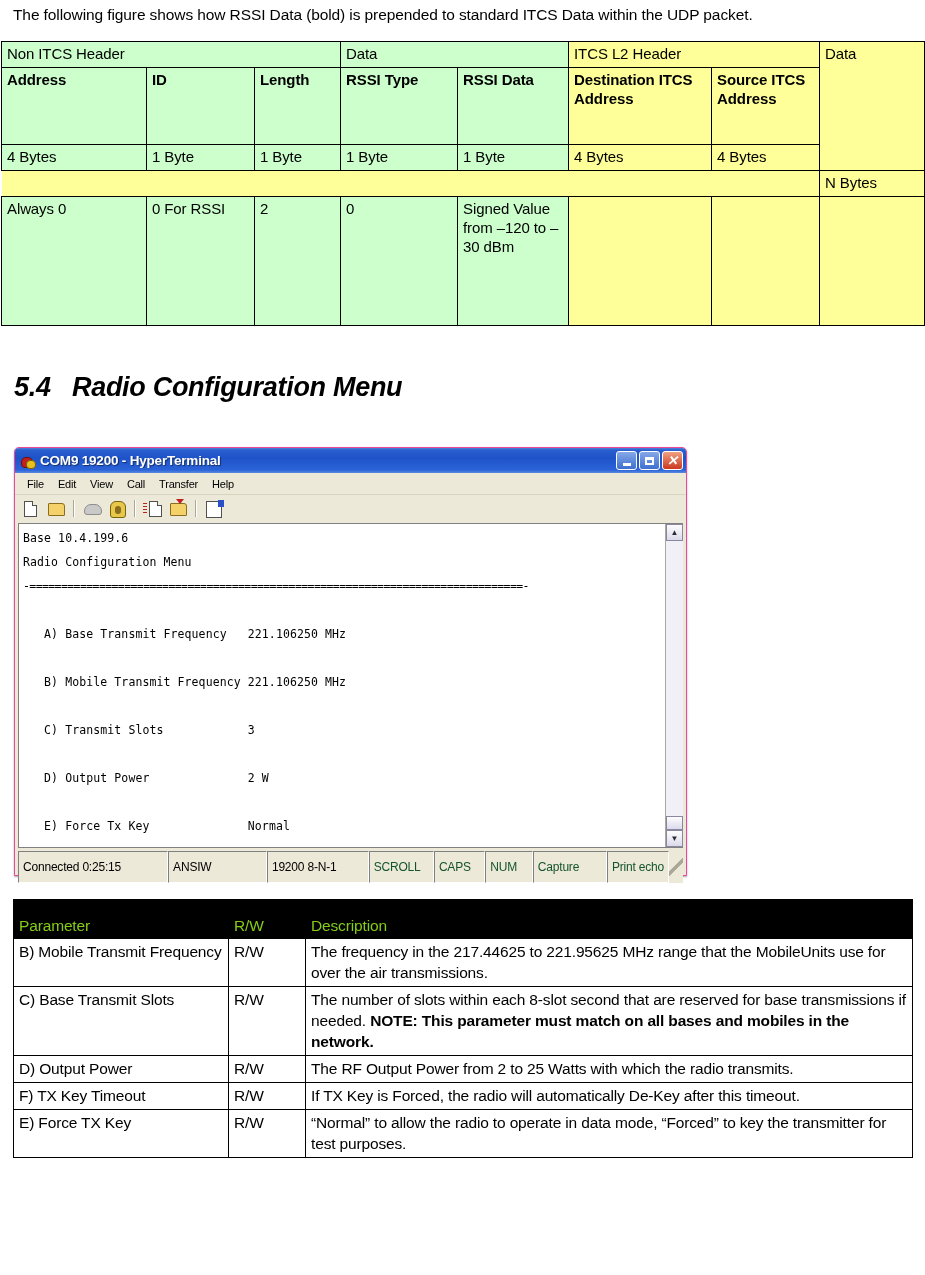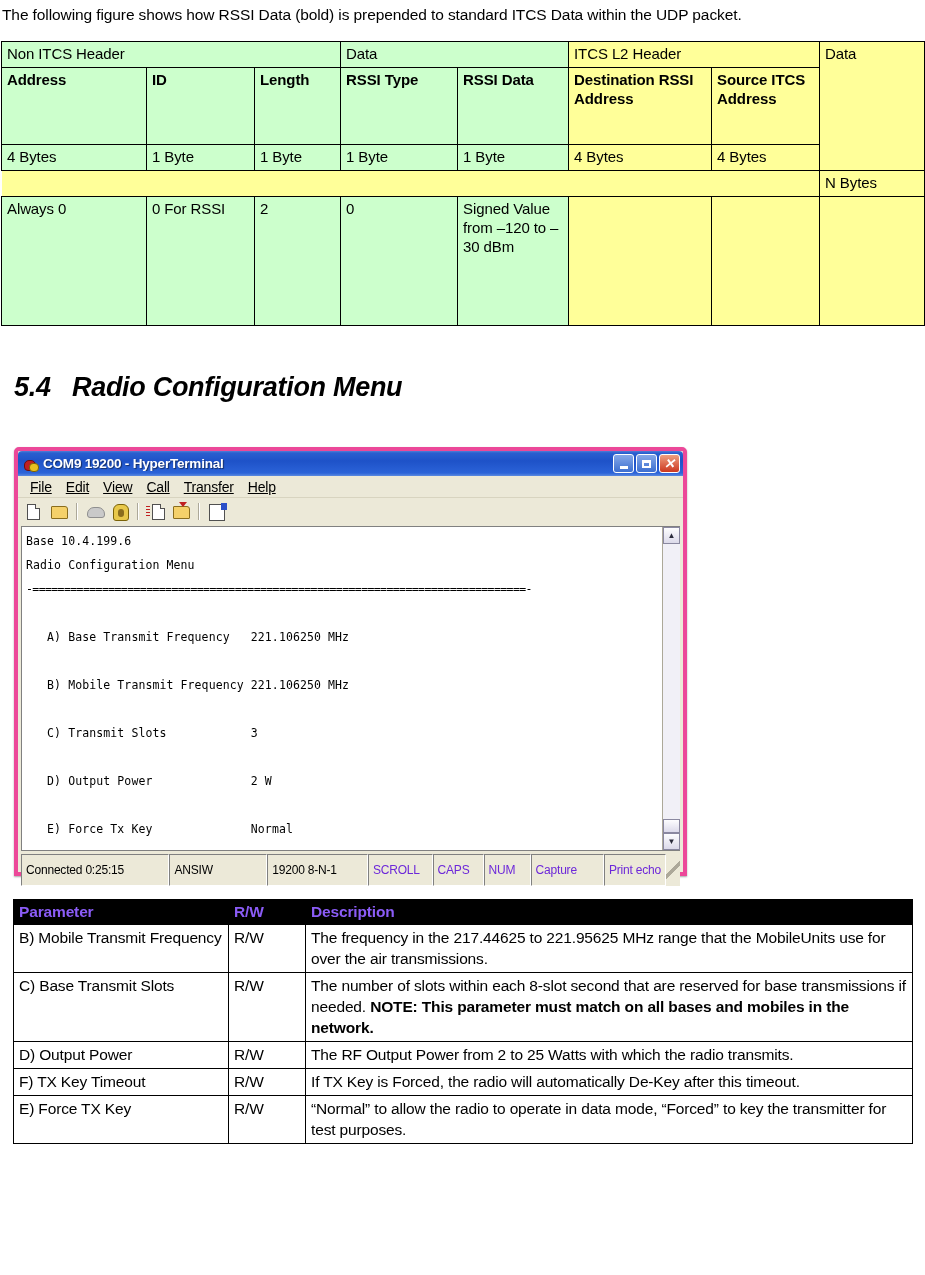--- a/index.html
+++ b/index.html
@@ -13,21 +13,21 @@
     font-family: "Liberation Sans", sans-serif;
     color: #000000;
     position: relative;
     overflow: hidden;
   }
 
   
   .intro {
     font-size: 15.5px;
     line-height: 21px;
-    padding: 4px 14px 0 2px;
+    padding: 4px 14px 0 13px;
     letter-spacing: -0.1px;
   }
 
   
   .packet-wrap {
     margin-top: 16px;
     padding: 0 1px;
   }
   table.packet {
     border-collapse: collapse;
@@ -62,21 +62,21 @@
   .sec-num { width: 58px; flex: none; }
 
   
   .ht-window {
     position: absolute;
     left: 14px;
     top: 447px;
     width: 673px;
     height: 429px;
     background: #ece9d8;
-    border: 4px solid #ec4899;
+    border: 1px solid #ec4899;
     border-radius: 5px 5px 0 0;
     box-sizing: border-box;
     box-shadow: 0 1px 2px rgba(0,0,0,.35);
   }
   .ht-titlebar {
     height: 25px;
     background: linear-gradient(to bottom,#4f7fd6 0%,#2a5fcf 8%,#1e52c8 40%,#2b63d8 88%,#5b8ae0 100%);
     border-radius: 4px 4px 0 0;
     display: flex;
     align-items: center;
@@ -124,25 +124,24 @@
 
   .ht-menubar {
     height: 21px;
     background: #ece9d8;
     display: flex;
     align-items: center;
     padding-left: 5px;
     border-bottom: 1px solid #d8d4c0;
   }
   .ht-menu {
-    font-size: 14px;
+    font-size: 11px;
     padding: 1px 7px;
     letter-spacing: -0.2px;
     white-space: nowrap;
-    text-decoration: underline;
   }
 
   .ht-toolbar {
     height: 26px;
     background: #ece9d8;
     display: flex;
     align-items: center;
     padding-left: 5px;
     gap: 3px;
   }
@@ -218,21 +217,21 @@
     border-top-color: #808080;
     border-left-color: #808080;
     border-right-color: #ffffff;
     border-bottom-color: #ffffff;
     box-sizing: border-box;
     padding: 1px 4px;
     display: flex; align-items: center;
     white-space: nowrap;
     letter-spacing: -0.2px;
   }
-  .sb-dim { color: #6d28d9; }
+  .sb-dim { color: #14532d; }
   .sb-grip {
     width: 14px;
     background:
       linear-gradient(135deg,transparent 45%,#aca899 45%,#aca899 55%,transparent 55%);
     flex: none;
   }
 
   
   .param-wrap { position: absolute; left: 13px; top: 899px; width: 899px; }
   table.param {
@@ -244,24 +243,24 @@
     border: 1px solid #000000;
     font-size: 15.5px;
     line-height: 21px;
     padding: 2px 5px 3px 5px;
     vertical-align: top;
     text-align: left;
     letter-spacing: -0.15px;
   }
   table.param thead th {
     background: #000000;
-    color: #8b5cf6;
-    font-weight: bold;
+    color: #84cc16;
+    font-weight: normal;
     border-color: #000000;
-    padding-top: 1px;
+    padding-top: 15px;
     padding-bottom: 2px;
   }
   .b { font-weight: bold; }
 </style>
 </head>
 <body>
 
 <div class="intro">The following figure shows how RSSI Data (bold) is prepended to standard ITCS Data within the UDP packet.</div>
 
 <div class="packet-wrap">
@@ -282,21 +281,21 @@
         <td class="green" colspan="2">Data</td>
         <td class="yellow" colspan="2">ITCS L2 Header</td>
         <td class="yellow" rowspan="3">Data</td>
       </tr>
       <tr class="row-names">
         <td class="green">Address</td>
         <td class="green">ID</td>
         <td class="green">Length</td>
         <td class="green">RSSI Type</td>
         <td class="green">RSSI Data</td>
-        <td class="yellow">Destination RSSI Address</td>
+        <td class="yellow">Destination ITCS Address</td>
         <td class="yellow">Source ITCS Address</td>
       </tr>
       <tr class="row-size">
         <td class="green">4 Bytes</td>
         <td class="green">1 Byte</td>
         <td class="green">1 Byte</td>
         <td class="green">1 Byte</td>
         <td class="green">1 Byte</td>
         <td class="yellow">4 Bytes</td>
         <td class="yellow">4 Bytes</td>

